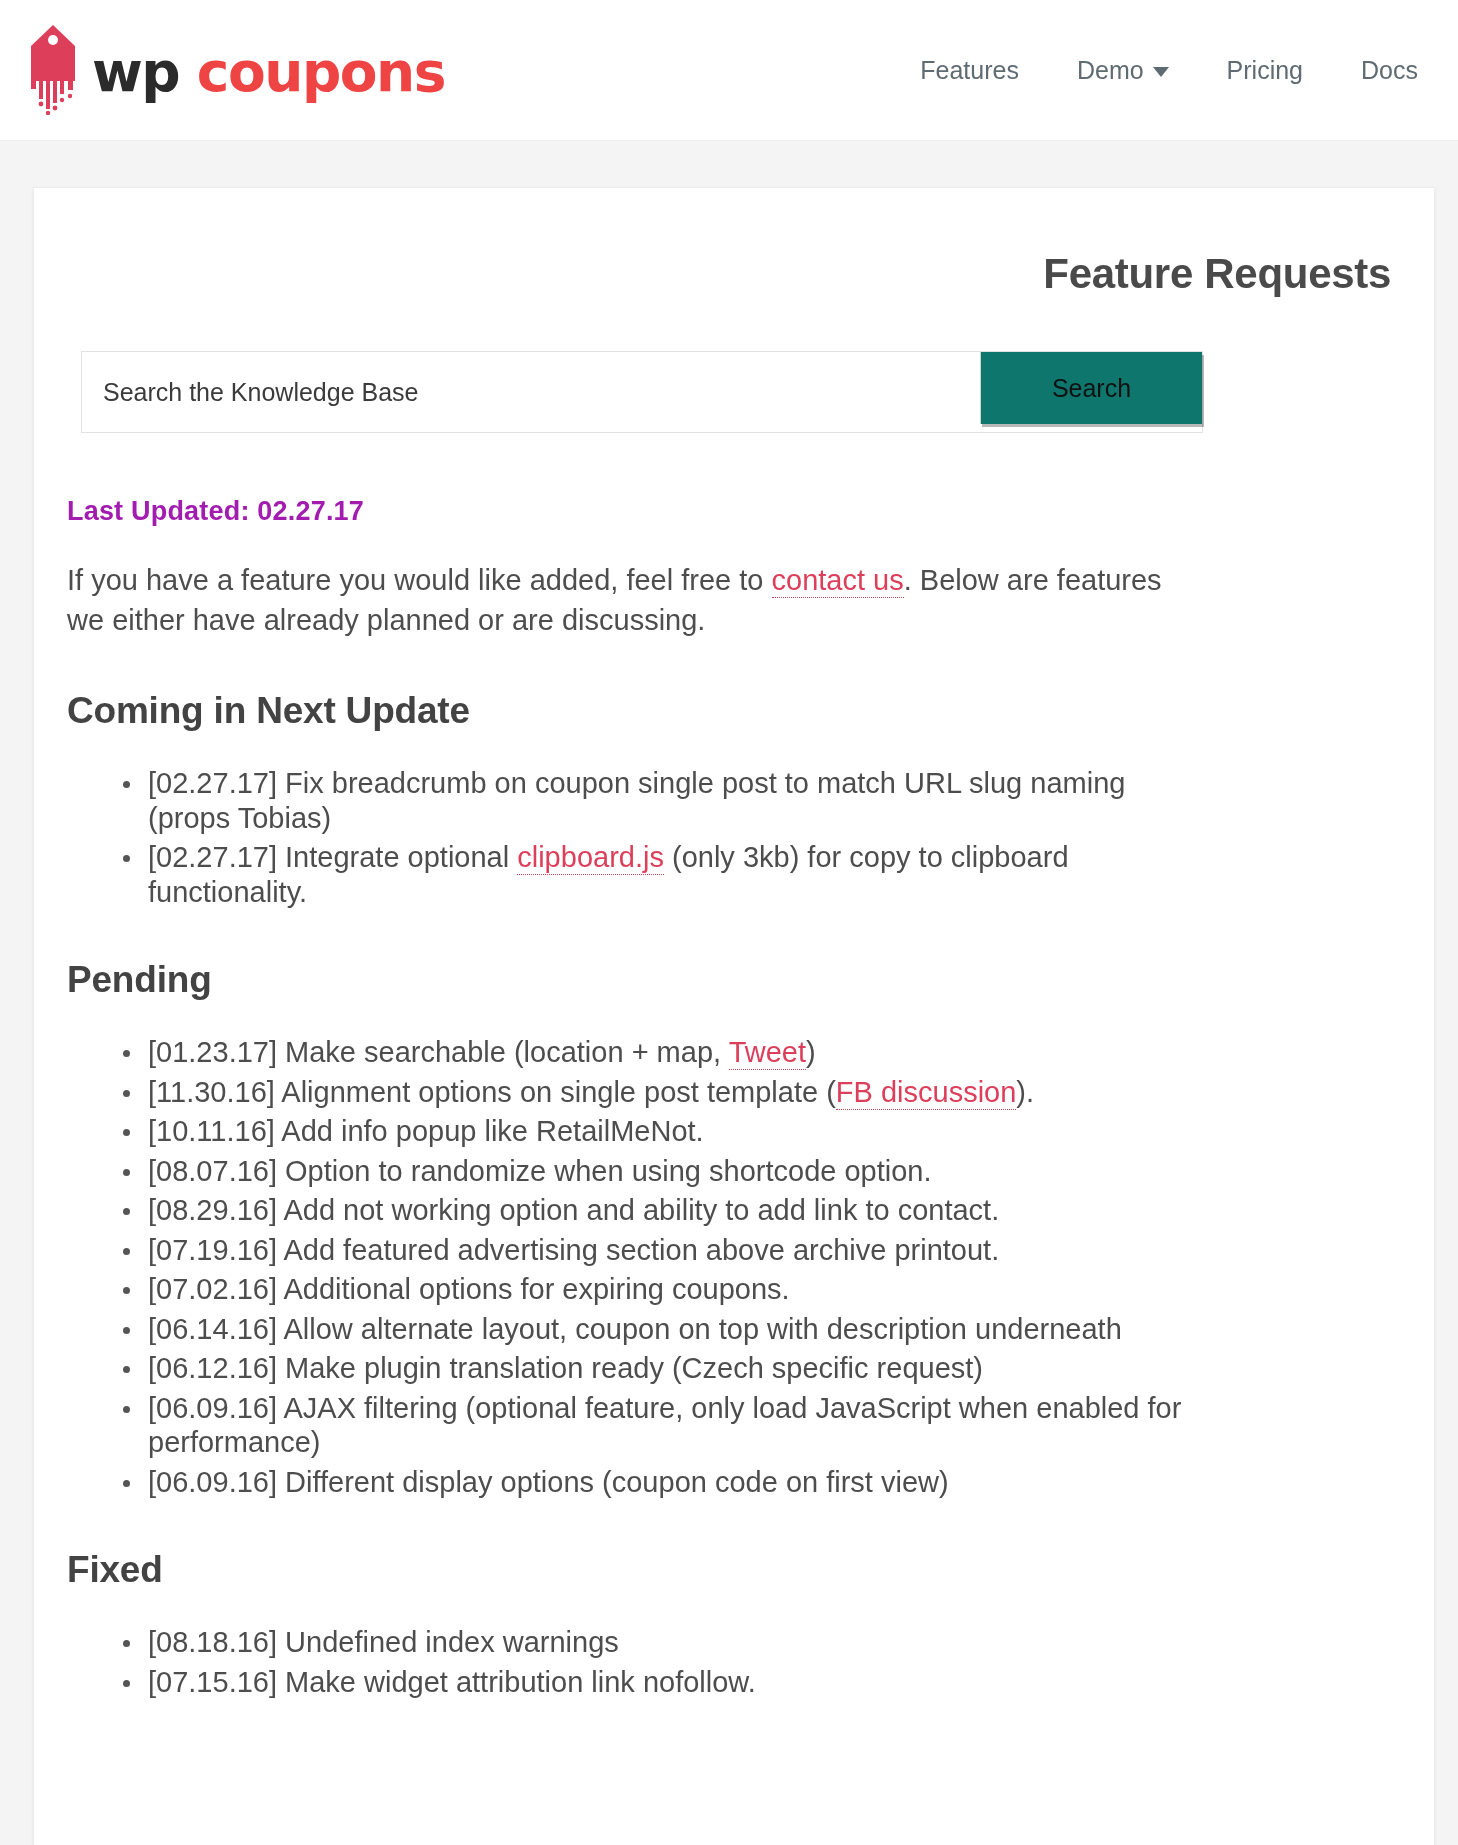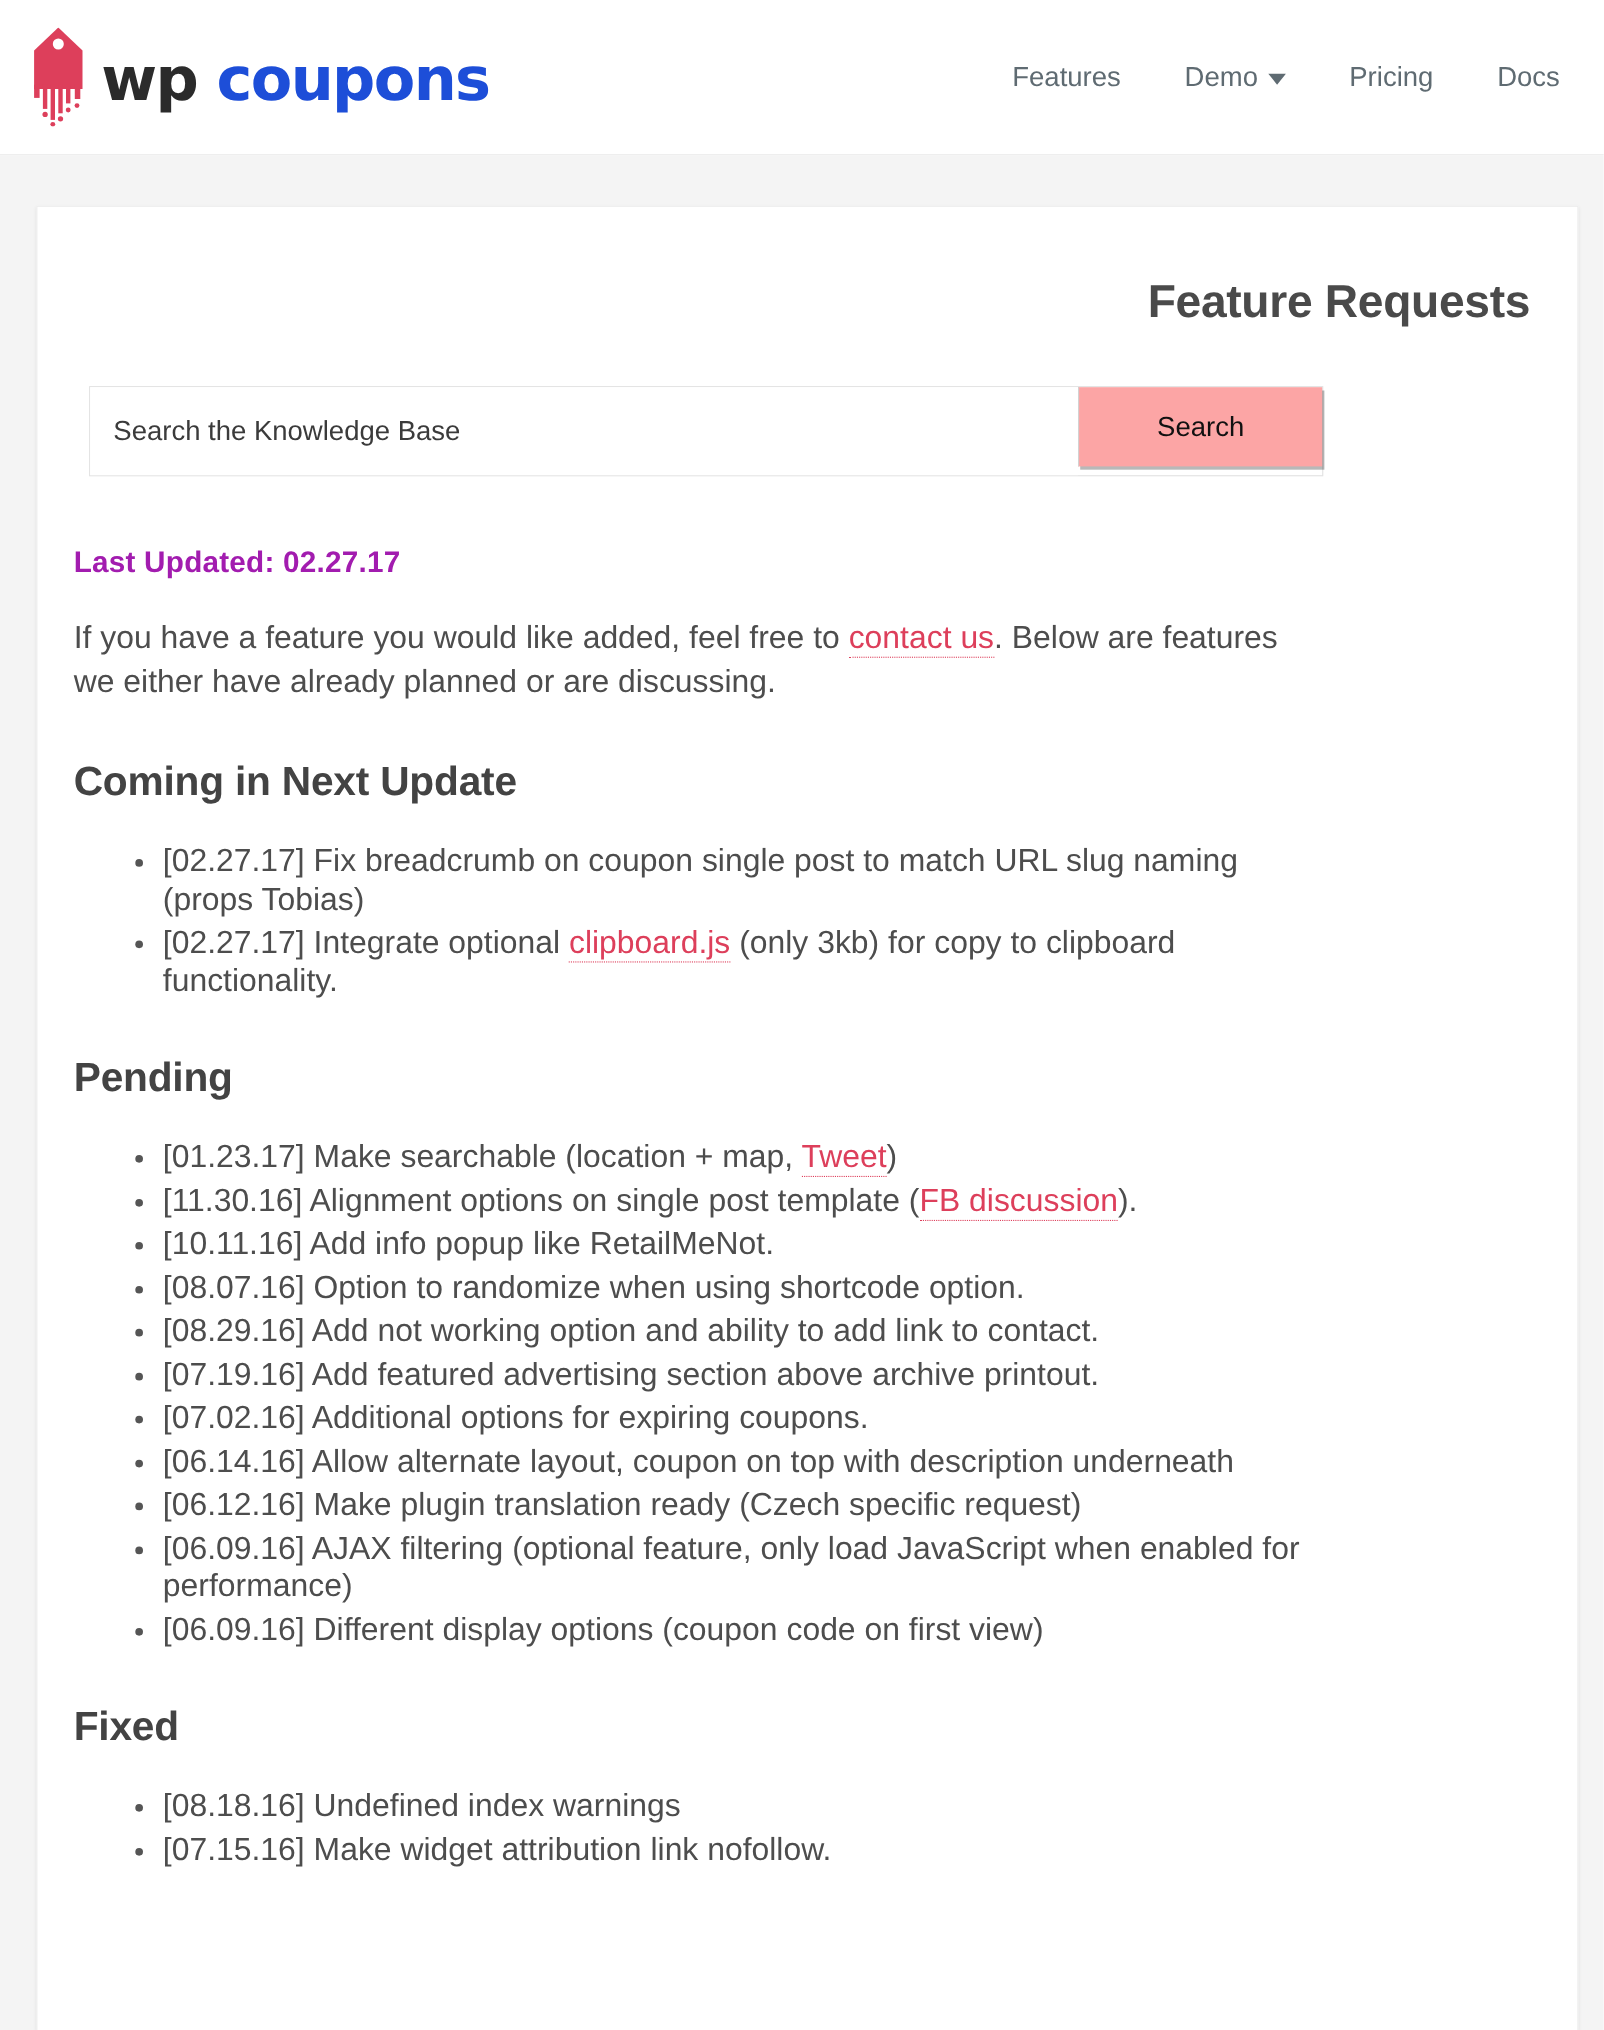--- a/index.html
+++ b/index.html
@@ -41,21 +41,21 @@
     font-family: "DejaVu Sans", sans-serif;
     font-size: 55px;
     font-weight: 700;
     letter-spacing: -1.5px;
     line-height: 1;
     white-space: nowrap;
     position: relative;
     top: 2px;
   }
   .brand-wp { color: #2b2b2b; }
-  .brand-coupons { color: #1d4ed8; }
+  .brand-coupons { color: #ef4444; }
 
   .main-nav {
     margin-left: auto;
     display: flex;
     align-items: center;
     gap: 0;
   }
   .nav-item {
     color: #5f6b72;
     font-size: 25px;
@@ -123,21 +123,21 @@
     font-family: "Liberation Sans", sans-serif;
     font-stretch: condensed;
     font-size: 25px;
     color: #3b3b3b;
     padding: 0 0 0 21px;
     background: #ffffff;
   }
   .search-input::placeholder { color: #3b3b3b; opacity: 1; }
   .search-button {
     flex: 0 0 222px;
-    background: #fca5a5;
+    background: #0f766e;
     border: none;
     border-left: 1px solid #d2d2d2;
     box-shadow: 2px 3px 0 rgba(0,0,0,0.28);
     font-family: "Liberation Sans", sans-serif;
     font-size: 25px;
     color: #111111;
     cursor: pointer;
     height: 72px;
     align-self: flex-start;
   }

